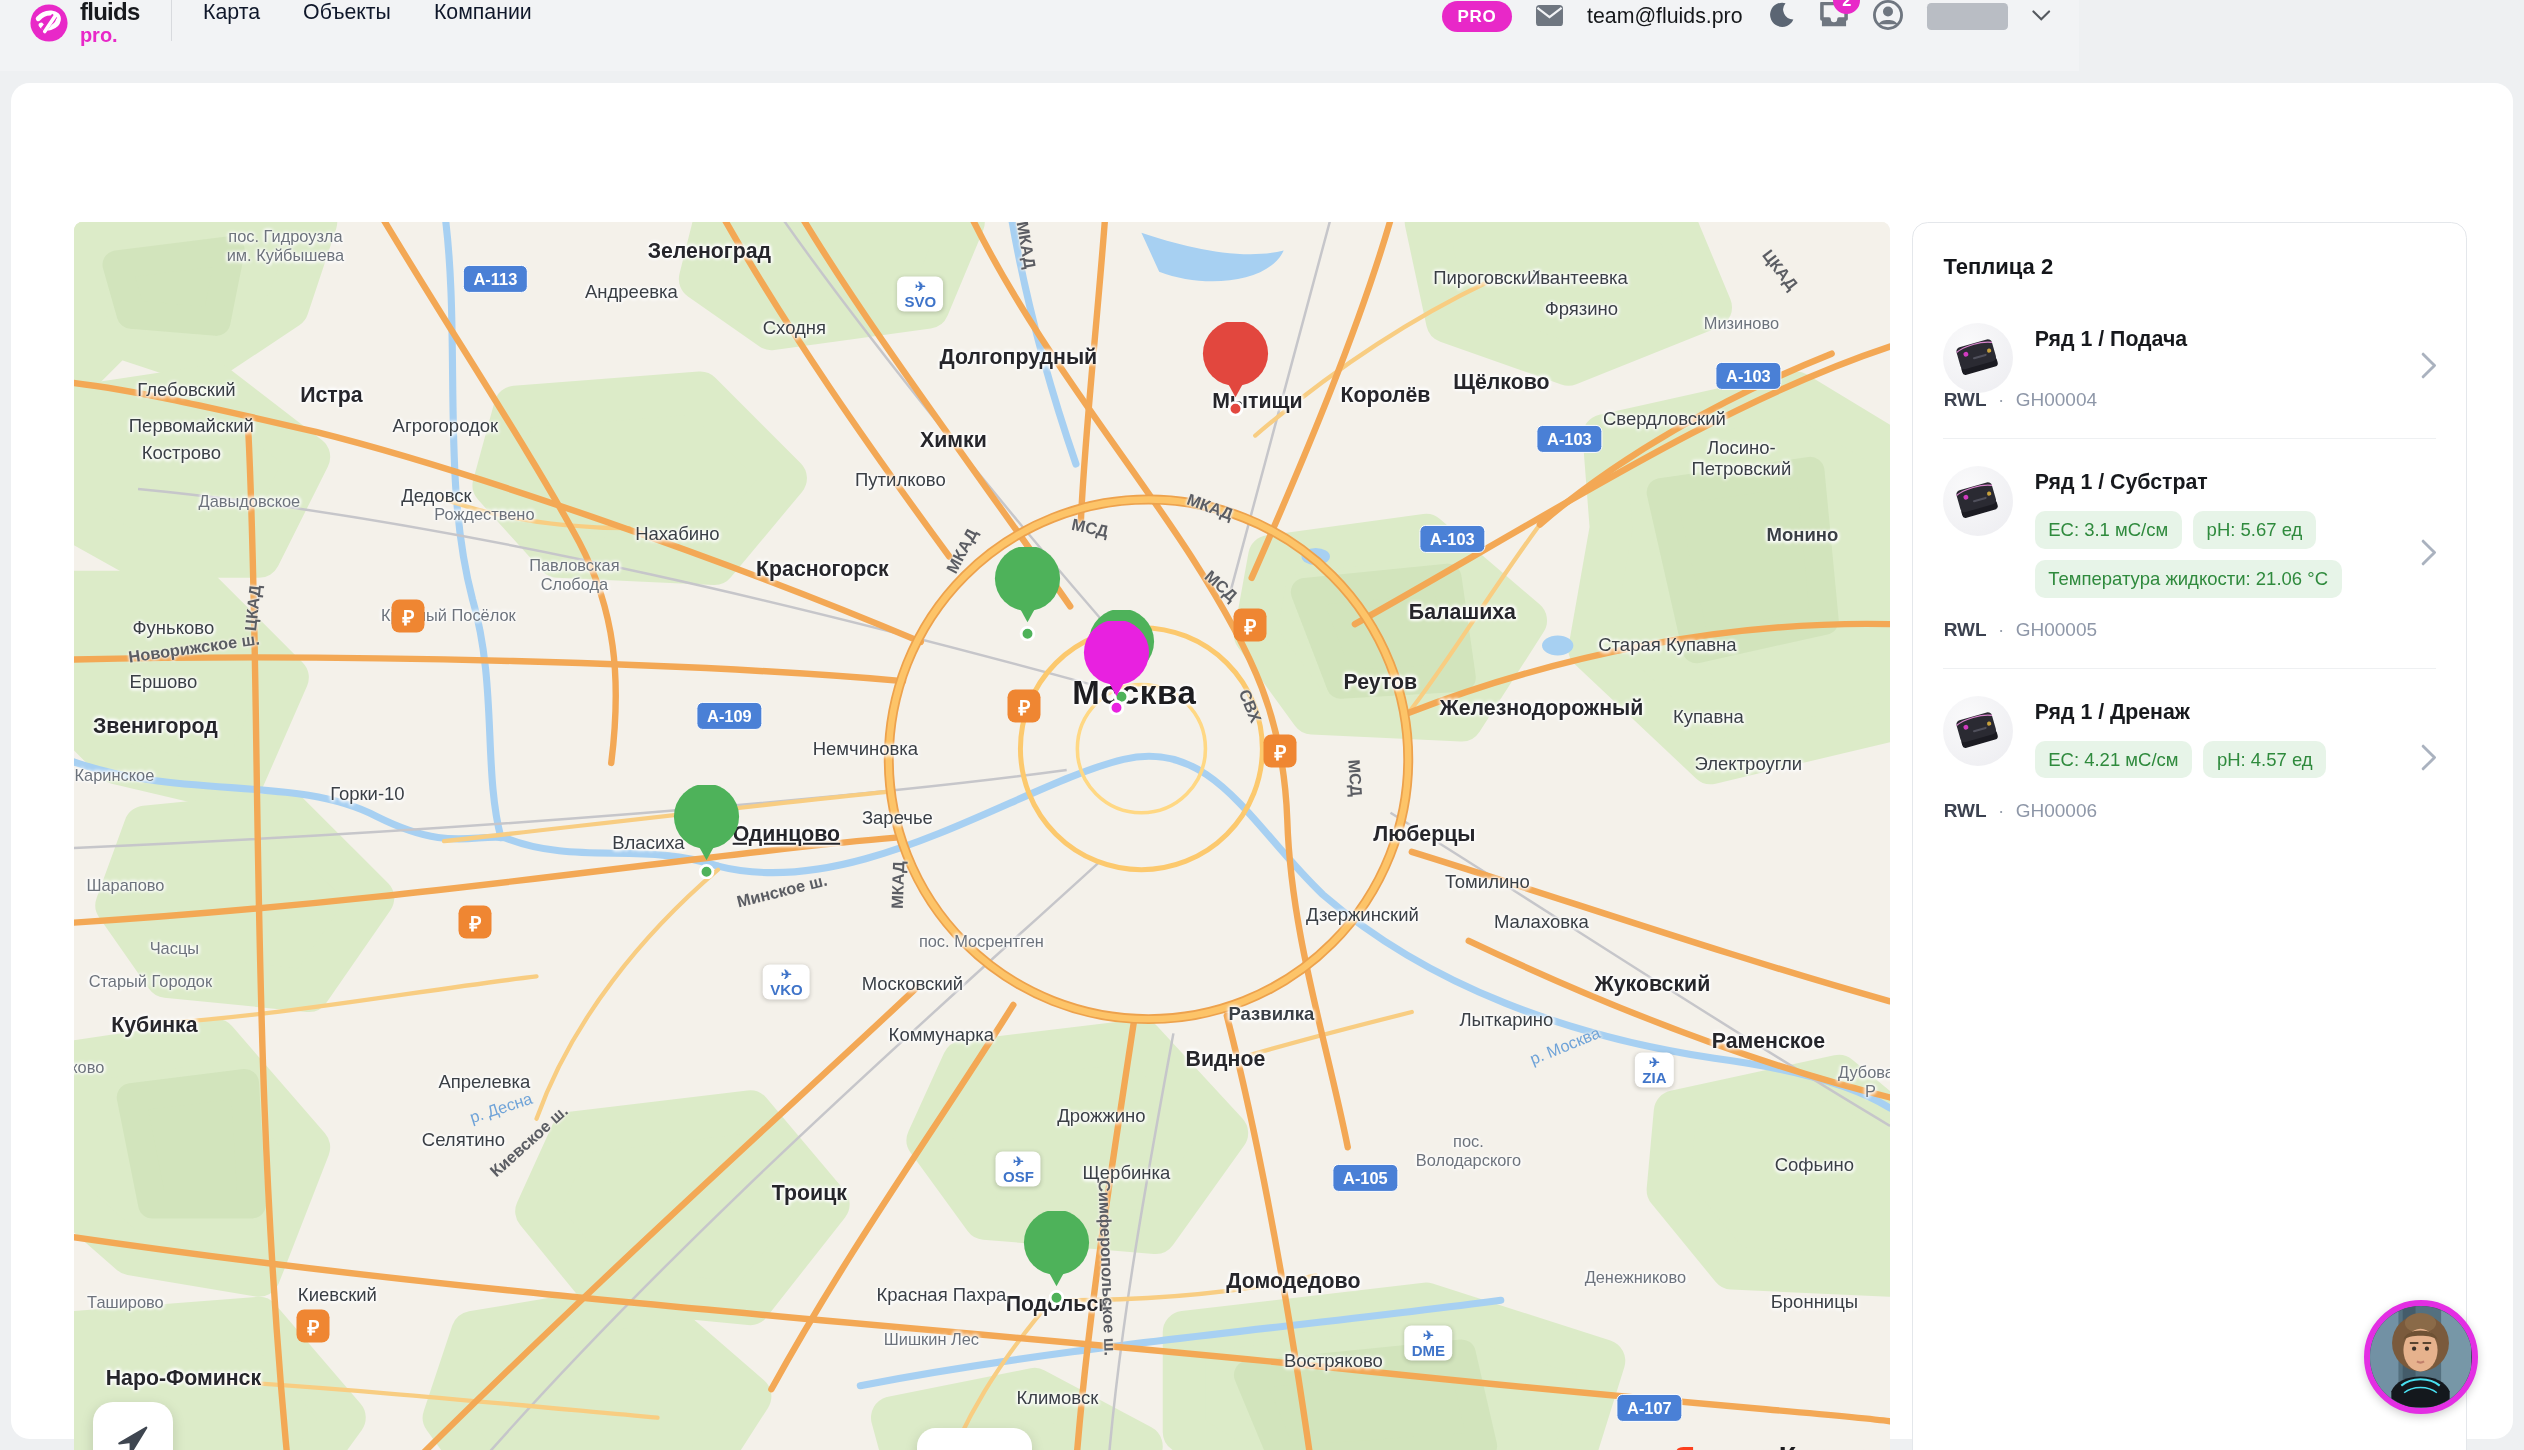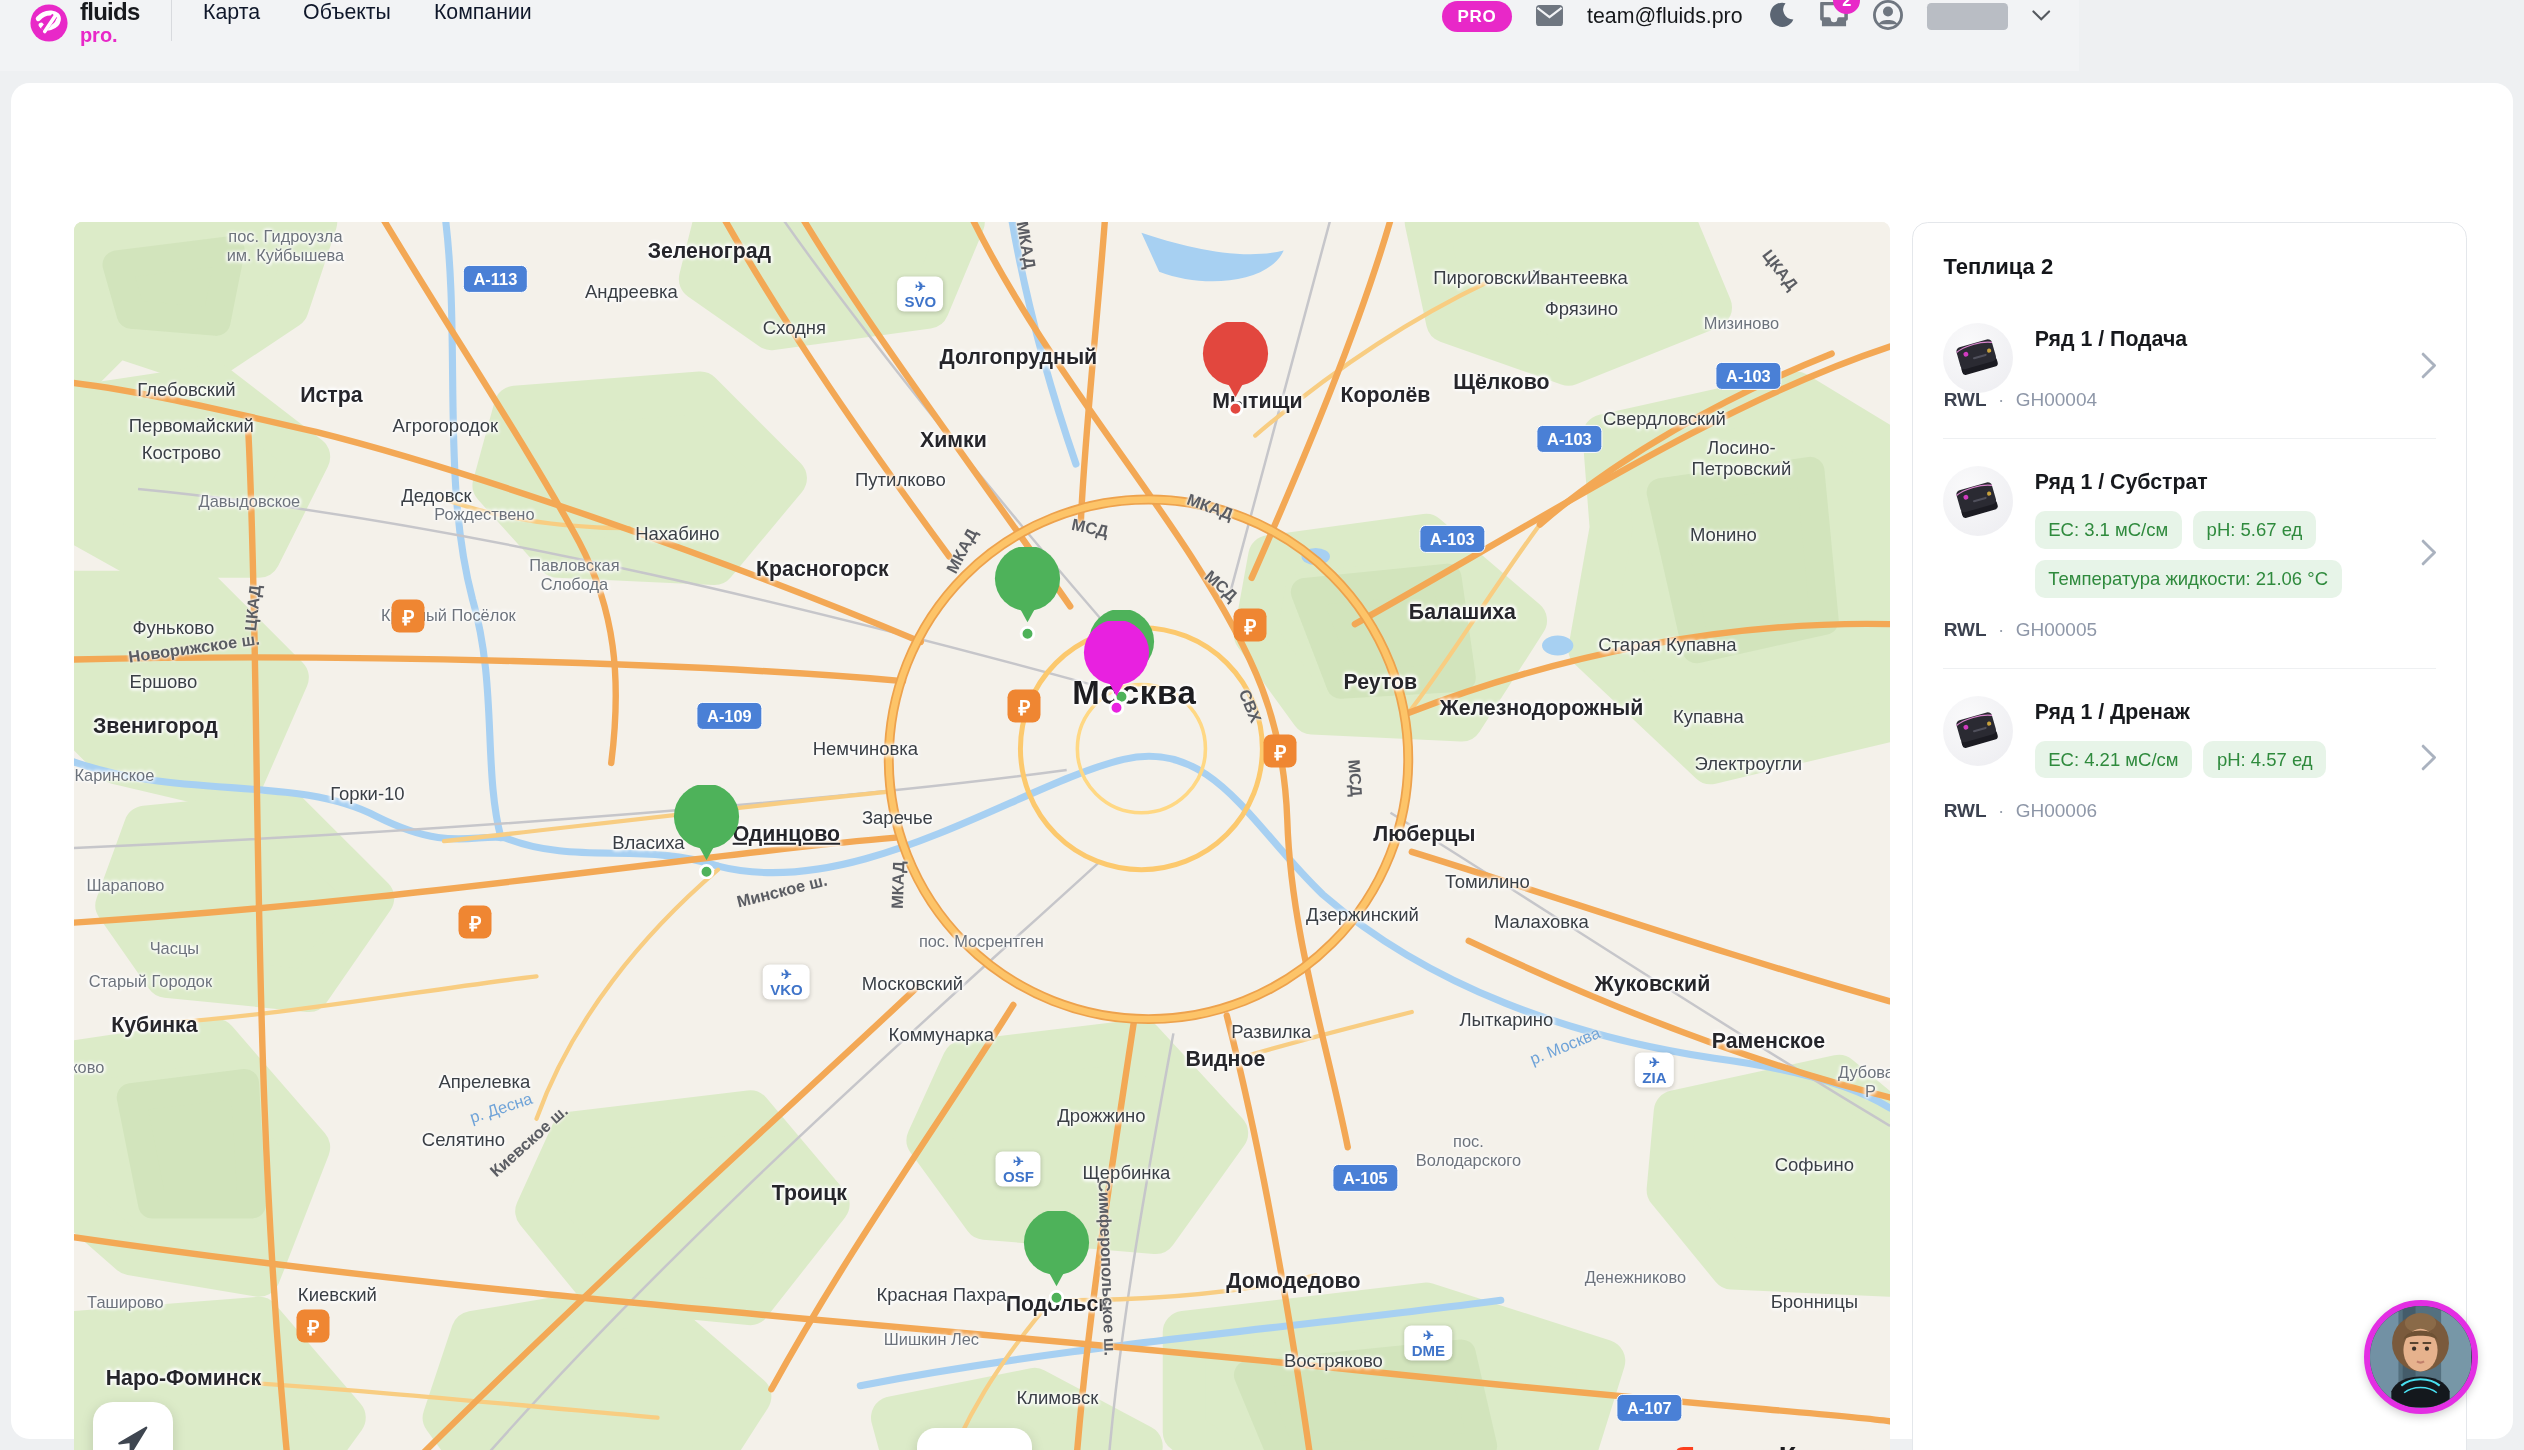--- a/index.html
+++ b/index.html
@@ -279,21 +279,21 @@
         <span class="mlabel lg" style="left: 735px; top: 971px;">Троицк</span>
         <span class="mlabel lg" style="left: 712px; top: 612px; text-decoration: underline;">Одинцово</span>
         <span class="mlabel md" style="left: 557px; top: 70px;">Андреевка</span>
         <span class="mlabel md" style="left: 720px; top: 106px;">Сходня</span>
         <span class="mlabel md" style="left: 1413px; top: 56px;">Пироговский</span>
         <span class="mlabel md" style="left: 1503px; top: 56px;">Ивантеевка</span>
         <span class="mlabel md" style="left: 1507px; top: 87px;">Фрязино</span>
         <span class="mlabel md" style="left: 1590px; top: 197px;">Свердловский</span>
         <span class="mlabel md" style="left: 1667px; top: 236px;">Лосино-
 Петровский</span>
-        <span class="mlabel md" style="left: 1649px; top: 313px;">Монино</span>
+        <span class="mlabel md" style="left: 1728px; top: 313px; font-weight: bold;">Монино</span>
         <span class="mlabel md" style="left: 1593px; top: 423px;">Старая Купавна</span>
         <span class="mlabel md" style="left: 1634px; top: 495px;">Купавна</span>
         <span class="mlabel md" style="left: 1674px; top: 542px;">Электроугли</span>
         <span class="mlabel md" style="left: 826px; top: 258px;">Путилково</span>
         <span class="mlabel md" style="left: 791px; top: 527px;">Немчиновка</span>
         <span class="mlabel md" style="left: 574px; top: 621px;">Власиха</span>
         <span class="mlabel md" style="left: 823px; top: 596px;">Заречье</span>
         <span class="mlabel md" style="left: 362px; top: 274px;">Дедовск</span>
         <span class="mlabel md" style="left: 603px; top: 312px;">Нахабино</span>
         <span class="mlabel md" style="left: 117px; top: 204px;">Первомайский</span>
@@ -316,21 +316,21 @@
         <span class="mlabel md" style="left: 410px; top: 860px;">Апрелевка</span>
         <span class="mlabel md" style="left: 389px; top: 918px;">Селятино</span>
         <span class="mlabel md" style="left: 867px; top: 1073px;">Красная Пахра</span>
         <span class="mlabel sm" style="left: 857px; top: 1117px;">Шишкин Лес</span>
         <span class="mlabel md" style="left: 983px; top: 1176px;">Климовск</span>
         <span class="mlabel md" style="left: 1052px; top: 951px;">Щербинка</span>
         <span class="mlabel md" style="left: 1027px; top: 894px;">Дрожжино</span>
         <span class="mlabel md" style="left: 838px; top: 762px;">Московский</span>
         <span class="mlabel sm" style="left: 907px; top: 719px;">пос. Мосрентген</span>
         <span class="mlabel md" style="left: 867px; top: 813px;">Коммунарка</span>
-        <span class="mlabel md" style="left: 1197px; top: 810px;">Развилка</span>
+        <span class="mlabel md" style="left: 1197px; top: 792px; font-weight: bold;">Развилка</span>
         <span class="mlabel md" style="left: 1432px; top: 798px;">Лыткарино</span>
         <span class="mlabel md" style="left: 1413px; top: 660px;">Томилино</span>
         <span class="mlabel md" style="left: 1288px; top: 693px;">Дзержинский</span>
         <span class="mlabel md" style="left: 1467px; top: 700px;">Малаховка</span>
         <span class="mlabel md" style="left: 1259px; top: 1139px;">Востряково</span>
         <span class="mlabel sm" style="left: 1561px; top: 1055px;">Денежниково</span>
         <span class="mlabel md" style="left: 1740px; top: 1080px;">Бронницы</span>
         <span class="mlabel md" style="left: 1740px; top: 943px;">Софьино</span>
         <span class="mlabel sm" style="left: 1394px; top: 929px;">пос.
 Володарского</span>

